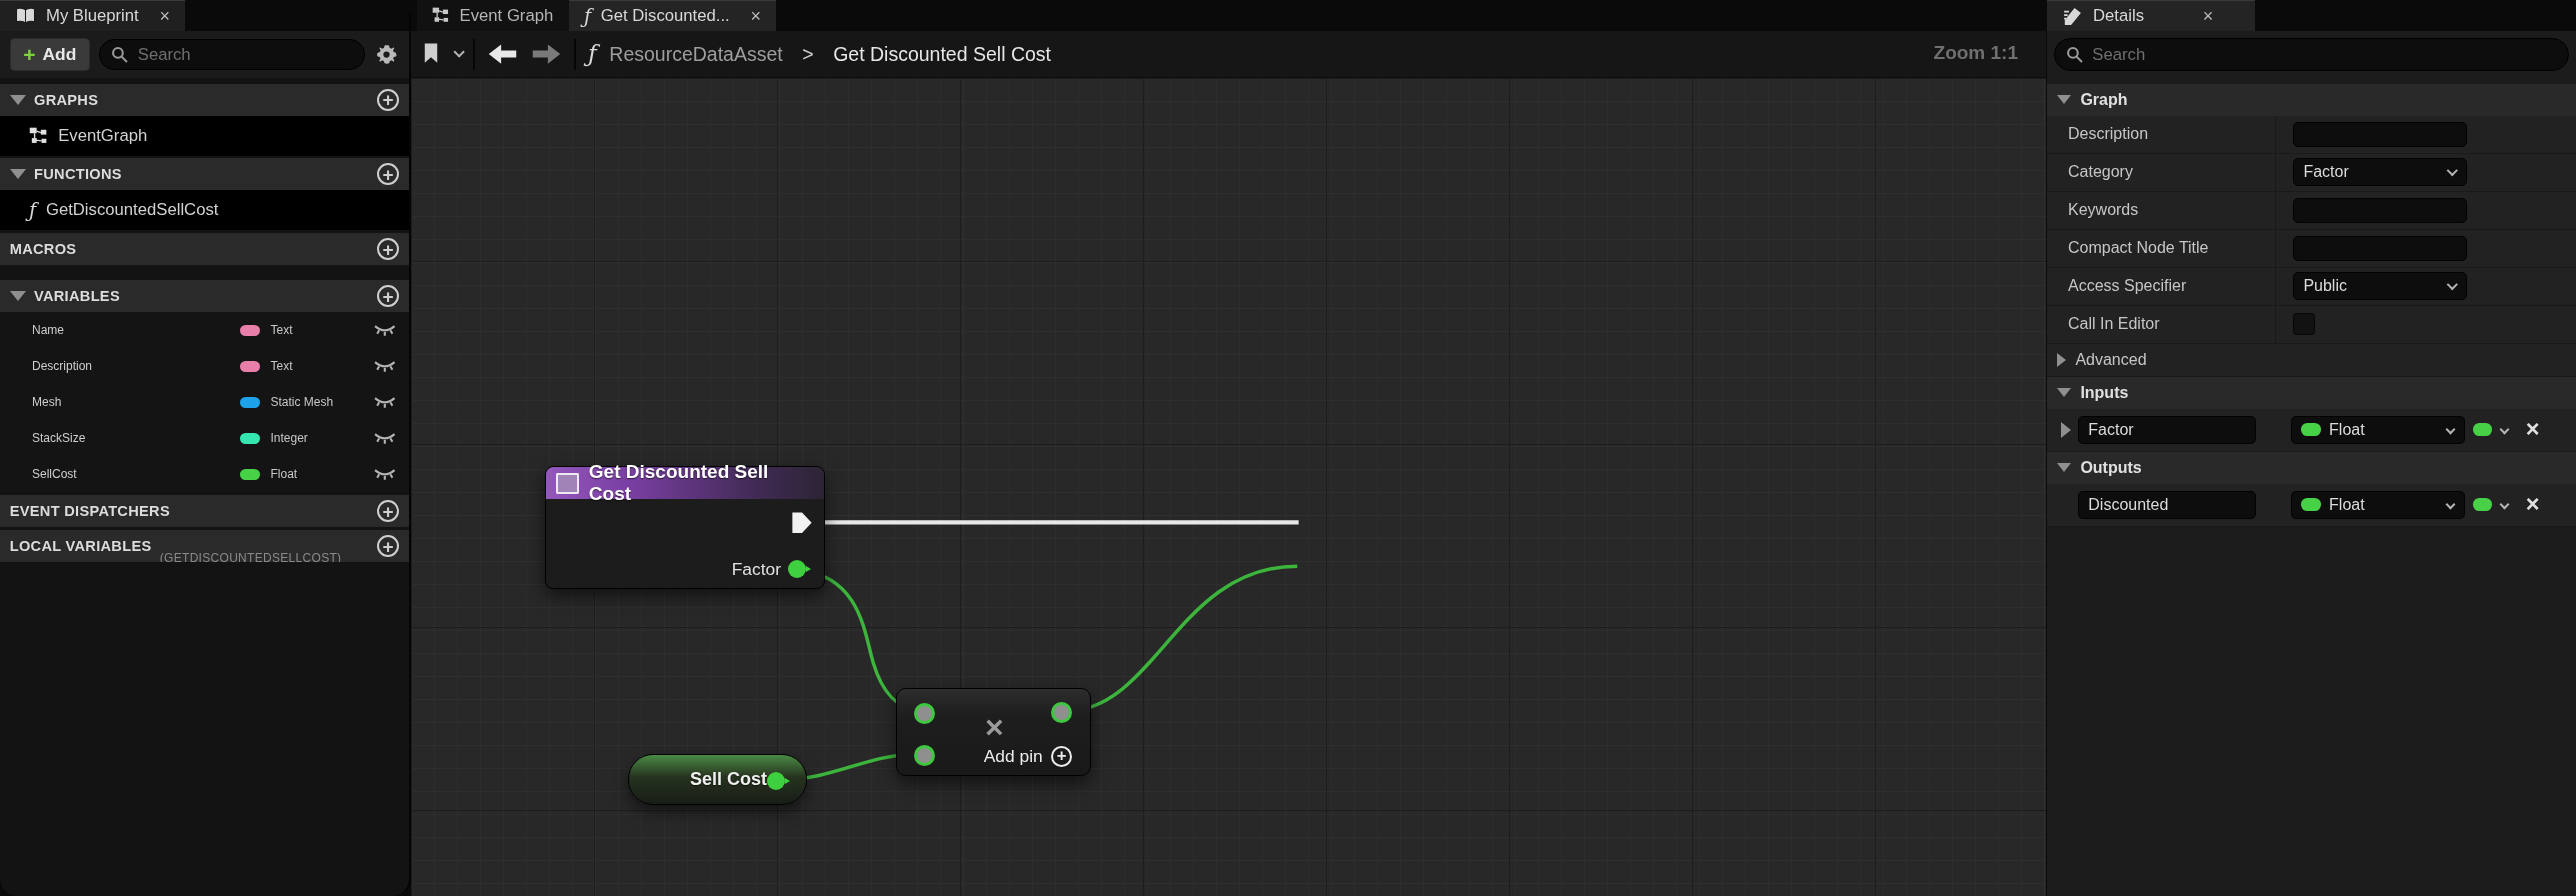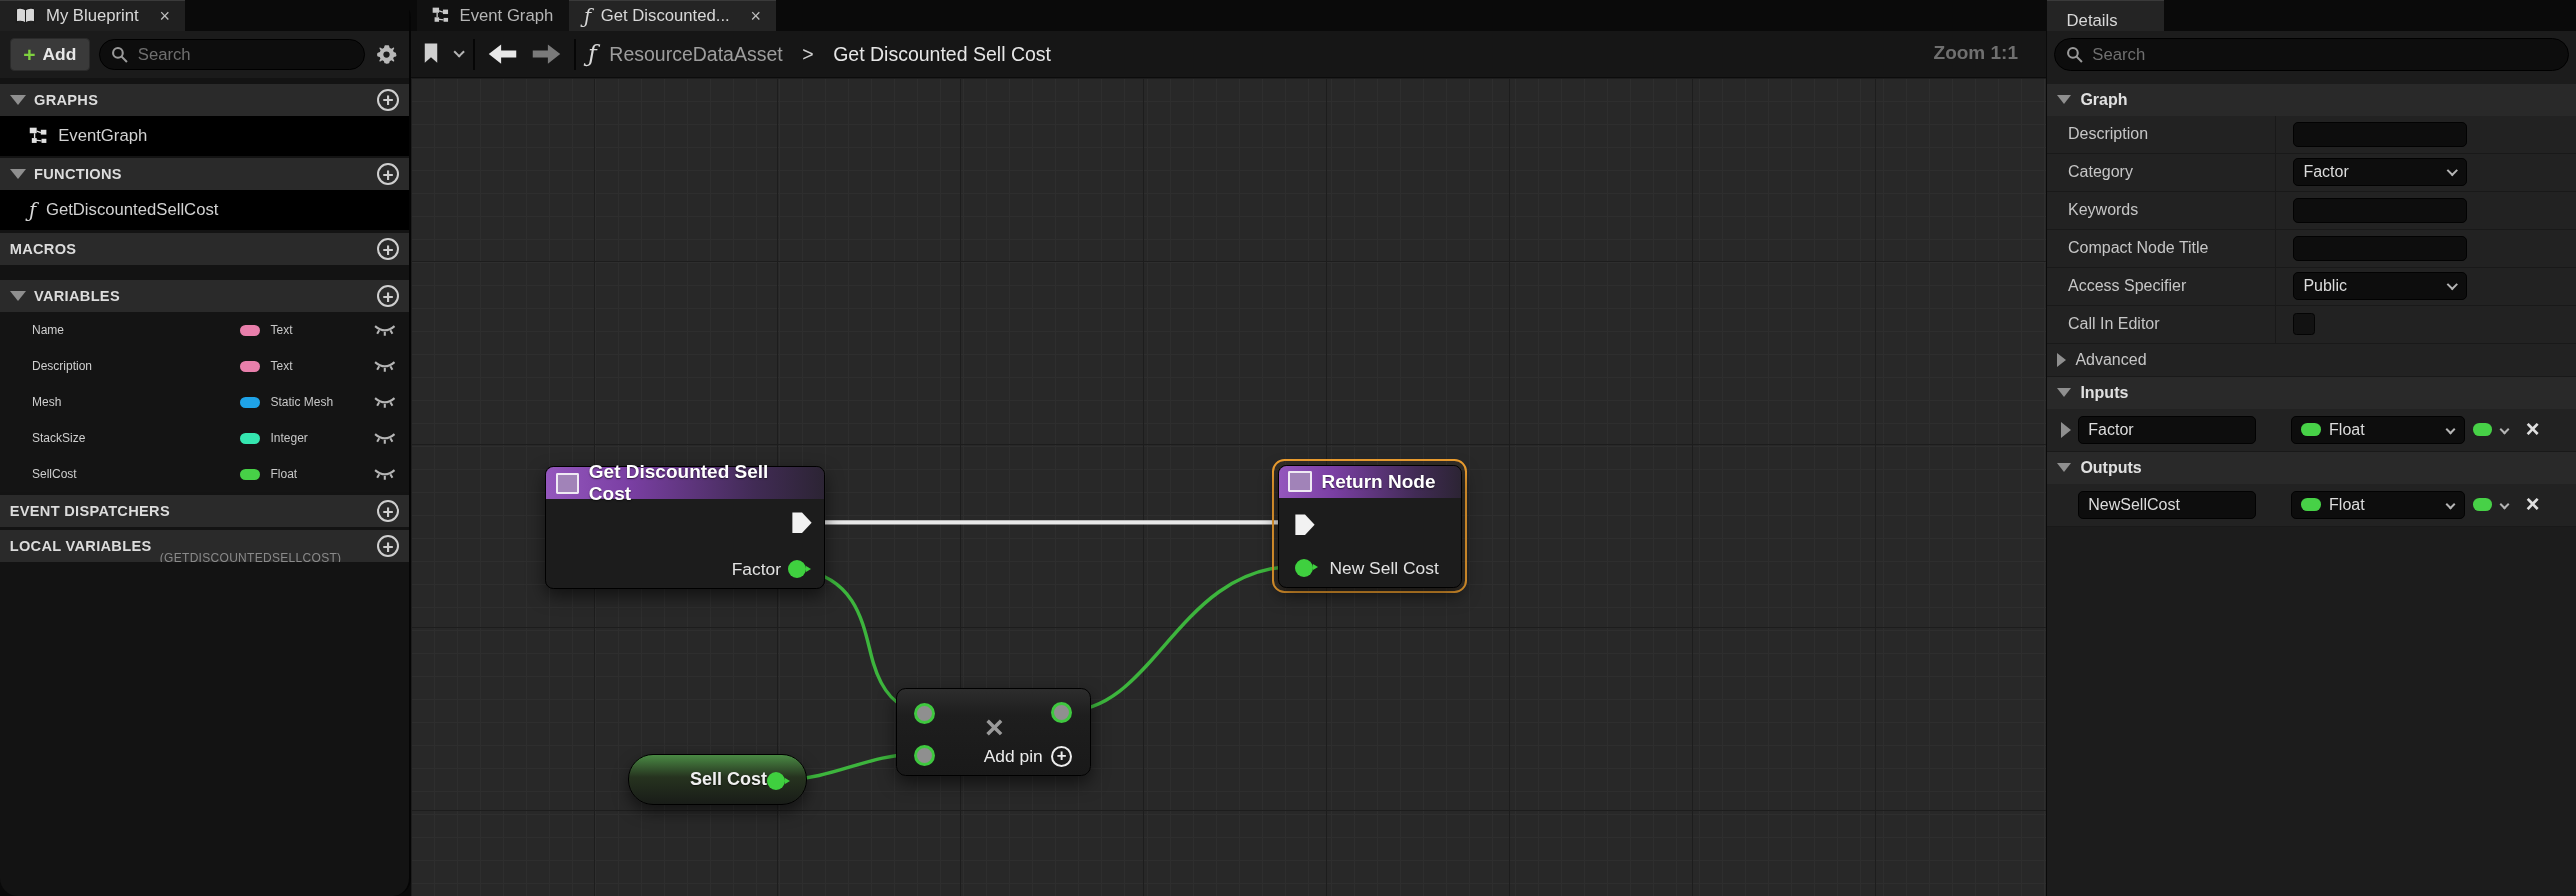--- a/index.html
+++ b/index.html
@@ -318,33 +318,20 @@
           <span class="node-hicon"></span>
           <span class="node-title">Get Discounted Sell Cost</span>
         </div>
         <svg class="exec-pin" style="left:245px; top:44px;" width="22" height="23.6" viewBox="0 0 32 34">
           <path d="M2 2 L16 2 L30 17 L16 32 L2 32 Z" fill="#f2f2f2"></path>
         </svg>
         <span class="pin-label" style="right:43px; top:92px;">Factor</span>
         <span class="pin-dot" style="left:242px; top:93px;"></span>
       </div>
 
-      <div class="sel-wrap" style="left:861px; top:381px; width:195px; height:134px;">
-        <div class="return-node node" style="position:relative;">
-          <div class="node-header">
-            <span class="node-hicon"></span>
-            <span class="node-title">Return Node</span>
-          </div>
-          <svg class="exec-pin" style="left:15.3px; top:47px;" width="22" height="23.6" viewBox="0 0 32 34">
-            <path d="M2 2 L16 2 L30 17 L16 32 L2 32 Z" fill="#f2f2f2"></path>
-          </svg>
-          <span class="pin-dot" style="left:16.7px; top:93px;"></span>
-          <span class="pin-label" style="left:51px; top:92px;">New Sell Cost</span>
-        </div>
-      </div>
 
       <div class="node mult-node" style="left:485px; top:610px; width:195px; height:88px;">
         <span class="mult-x">×</span>
         <span class="pin-ring" style="left:16.7px; top:14px;"></span>
         <span class="pin-ring" style="left:16.7px; top:56px;"></span>
         <span class="pin-ring" style="left:154px; top:13.2px;"></span>
         <span class="addpin">
           <span>Add pin</span>
           <span class="plus-circle">+</span>
         </span>
@@ -352,21 +339,21 @@
 
       <div class="getter" style="position:absolute; left:217px; top:676px; width:179px; height:51px;">
         <span>Sell Cost</span>
         <span class="pin-dot" style="left:138px; top:17.4px;"></span>
       </div>
     </div>
   </section>
 
   <section class="details-panel">
     <div class="tabbar">
-      <div class="tab active" style="padding-right:42px;flex-direction:column;">
+      <div class="tab active" style="padding-right:42px;">
         <svg class="icon" width="21" height="21" viewBox="0 0 30 30">
           <path d="M18 3 L27 10 L13 27 L4 27 L4 20 Z" fill="#d8d8d8"></path>
           <path d="M3 8 L10 8 M3 13 L8 13 M3 18 L6 18" stroke="#d8d8d8" stroke-width="2.5"></path>
         </svg>
         <span>Details</span>
         <span class="close-x" style="margin-left:49px;">×</span>
       </div>
     </div>
 
     <div class="dp-search">
@@ -450,21 +437,21 @@
       <span class="chev io-chev" style="width:7px;height:7px;"></span>
       <span class="io-del">×</span>
     </div>
 
     <div class="dsec-head">
       <span class="tri-down"></span>
       <span>Outputs</span>
     </div>
     <div class="io-row">
       <span class="io-expander"></span>
-      <div class="io-name">NewSellCost</div>
+      <div class="io-name">Discounted</div>
       <div class="io-typebox">
         <span class="mini-pill" style="background: rgb(71, 209, 71);"></span>
         <span>Float</span>
         <span class="chev"></span>
       </div>
       <span class="mini-pill io-chev" style="background: rgb(71, 209, 71);"></span>
       <span class="chev io-chev" style="width:7px;height:7px;"></span>
       <span class="io-del">×</span>
     </div>
   </section>

